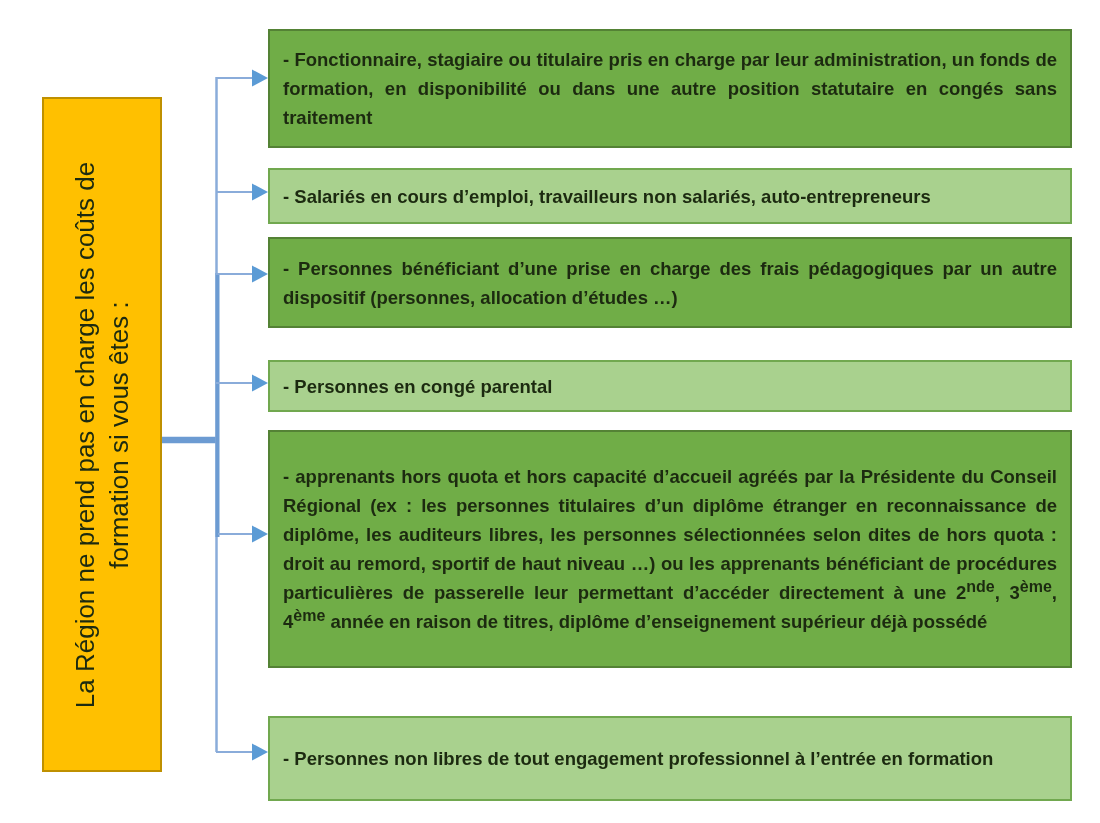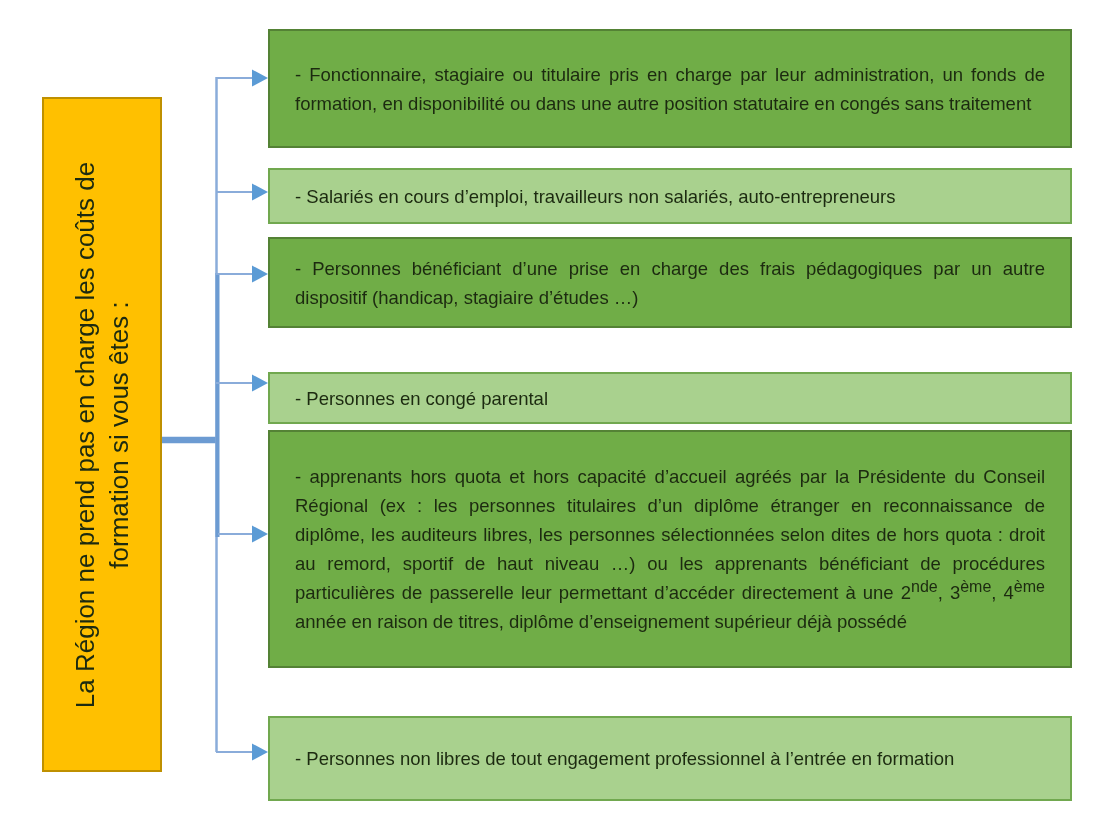--- a/index.html
+++ b/index.html
@@ -29,28 +29,28 @@
     font-size:26px; line-height:34px; font-weight:400;
   }
   .gbox{
     position:absolute; left:268px; width:804px; box-sizing:border-box;
     display:flex; flex-direction:column; justify-content:center;
     padding:4px 13px; z-index:2;
   }
   .gbox.dark{background:var(--green-dark); border:2px solid var(--green-dark-border);}
   .gbox.light{background:var(--green-light); border:2px solid var(--green-light-border);}
   .btxt{
-    margin:12px; color:var(--text); font-size:18.5px; line-height:29px;
-    text-align:justify; text-align-last:left; font-weight:400;
+    margin:0; color:var(--text); font-size:18.5px; line-height:29px;
+    text-align:justify; text-align-last:left; font-weight:700;
   }
   .sup{font-size:16px; line-height:0; vertical-align:7px;}
   #box1{top:29px;  height:119px;}
   #box2{top:168px; height:56px;}
   #box3{top:237px; height:91px;}
-  #box4{top:372px; height:52px;}
+  #box4{top:360px; height:52px;}
   #box5{top:430px; height:238px;}
   #box6{top:716px; height:85px;}
   .ln{stroke:var(--blue-line); fill:none;}
   .ln-strong{stroke:var(--blue-strong); fill:none;}
   .ah{fill:var(--blue-arrow); stroke:none;}
 </style>
 </head>
 <body>
 
 <div class="canvas">
@@ -86,21 +86,21 @@
 
   <div class="gbox dark" id="box1">
     <p class="btxt">- Fonctionnaire, stagiaire ou titulaire pris en charge par leur administration, un fonds de formation, en disponibilité ou dans une autre position statutaire en congés sans traitement</p>
   </div>
 
   <div class="gbox light" id="box2">
     <p class="btxt">- Salariés en cours d’emploi, travailleurs non salariés, auto-entrepreneurs</p>
   </div>
 
   <div class="gbox dark" id="box3">
-    <p class="btxt">- Personnes bénéficiant d’une prise en charge des frais pédagogiques par un autre dispositif (handicap, stagiaire d’études …)</p>
+    <p class="btxt">- Personnes bénéficiant d’une prise en charge des frais pédagogiques par un autre dispositif (personnes, allocation d’études …)</p>
   </div>
 
   <div class="gbox light" id="box4">
     <p class="btxt">- Personnes en congé parental</p>
   </div>
 
   <div class="gbox dark" id="box5">
     <p class="btxt"><span>- apprenants hors quota et hors capacité d’accueil agréés par la Présidente du Conseil Régional (ex : les personnes titulaires d’un diplôme étranger en reconnaissance de diplôme, les auditeurs libres, les personnes sélectionnées selon dites de hors quota : droit au remord, sportif de haut niveau …) ou les apprenants bénéficiant de procédures particulières de passerelle leur permettant d’accéder directement à une 2</span><span class="sup">nde</span><span>, 3</span><span class="sup">ème</span><span>, 4</span><span class="sup">ème</span><span> année en raison de titres, diplôme d’enseignement supérieur déjà possédé</span></p>
   </div>
 

